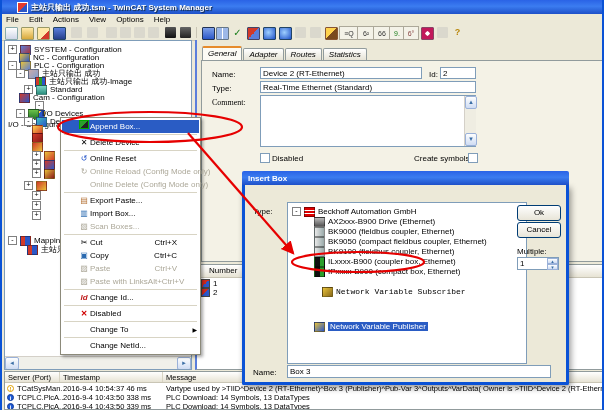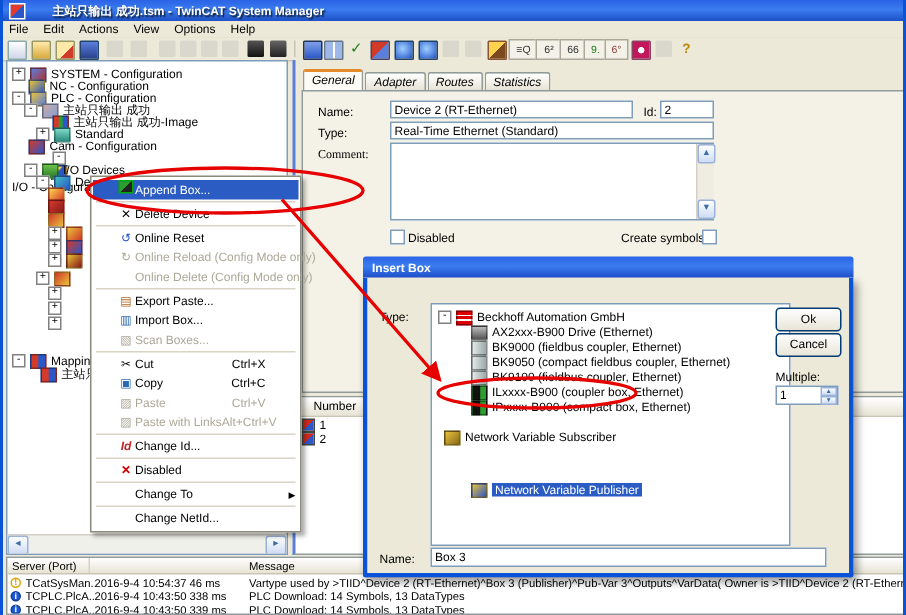--- a/index.html
+++ b/index.html
@@ -2,21 +2,21 @@
 <html><head>
 <meta charset="utf-8">
 <style>
   html,body{margin:0;padding:0;background:#9aa4b0;}
   #window{position:relative;width:604px;height:410px;background:#ece9d8;overflow:hidden;
           font-family:"Liberation Sans",sans-serif;font-size:8px;color:#000;
           border-left:2px solid #0a52d6;border-right:2px solid #0a52d6;box-sizing:border-box;}
   
   .titlebar{position:absolute;left:0;top:0;width:100%;height:14px;
             background:linear-gradient(180deg,#2a63e6 0%,#3b7cf0 45%,#1e50c8 100%);
-            display:flex;align-items:center;padding-left:4px;box-sizing:border-box;gap:15px;}
+            display:flex;align-items:center;padding-left:15px;box-sizing:border-box;}
   .titlebar .apptitle{color:#fff;font-weight:bold;font-size:8px;text-shadow:1px 1px 1px #123;white-space:nowrap;}
   .appicon{width:9px;height:9px;margin-right:3px;background:linear-gradient(135deg,#e23b2e 0 50%,#2b57c8 50% 100%);border:1px solid #fff;}
   
   .menubar{position:absolute;left:0;top:14px;width:100%;height:11px;background:#ece9d8;border-bottom:1px solid #d8d4c4;
            display:flex;align-items:center;gap:10px;padding-left:4px;}
   .menu-item{cursor:default;}
   .menu-item span:first-letter{text-decoration:underline;}
   
   .toolbar{position:absolute;left:0;top:25px;width:100%;height:15px;background:#ece9d8;border-bottom:1px solid #c9c5b5;}
   .tchip{position:absolute;top:2px;width:11px;height:11px;border-radius:1px;}
@@ -285,20 +285,21 @@
     </div>
     <div class="lvrow" style="left:2px;top:23px;">
       <span class="boxicon"></span>
       <span>2</span>
     </div>
   </div>
 
   <div class="logpanel">
     <div class="loghead">
       <span class="loghcell" style="left:0;width:55px;">Server (Port)</span>
+      <span class="loghcell" style="left:55px;width:103px;">Timestamp</span>
       <span class="loghcell" style="left:158px;width:440px;">Message</span>
     </div>
     <div class="logrow" style="left:0;top:12px;width:598px;">
       <span class="licon warn">!</span>
       <span class="lcol-s">TCatSysMan...</span>
       <span class="lcol-t">2016-9-4 10:54:37 46 ms</span>
       <span class="lcol-m">Vartype used by &gt;TIID^Device 2 (RT-Ethernet)^Box 3 (Publisher)^Pub-Var 3^Outputs^VarData( Owner is &gt;TIID^Device 2 (RT-Etherne</span>
     </div>
     <div class="logrow" style="left:0;top:21px;width:598px;">
       <span class="licon info">i</span>
@@ -426,21 +427,21 @@
         <span>ILxxxx-B900 (coupler box, Ethernet)</span>
       </div>
       <div class="drow" style="left:26px;top:64px;">
         <span class="dicon" style="background:linear-gradient(90deg,#111 60%,#2b9e2b 60%);"></span>
         <span>IPxxxx-B900 (compact box, Ethernet)</span>
       </div>
       <div class="drow" style="left:26px;top:74px;margin-top:45px;">
         <span class="dicon" style="background:linear-gradient(135deg,#e8c23a,#2b57c8);"></span>
         <span class="dhl">Network Variable Publisher</span>
       </div>
-      <div class="drow" style="left:8px;top:84px;">
+      <div class="drow" style="left:34px;top:84px;font-family:Liberation Mono, monospace;">
         <span class="dicon" style="background:linear-gradient(135deg,#e8c23a,#8a6a1a);"></span>
         <span>Network Variable Subscriber</span>
       </div>
     </div>
     <div class="xpbtn" style="left:272px;top:20px;">Ok</div>
     <div class="xpbtn" style="left:272px;top:37px;">Cancel</div>
     <span class="flabel" style="left:272px;top:62px;"><span>Multiple:</span></span>
     <div class="spin" style="left:272px;top:72px;">
       <span class="spinval">1</span>
       <span class="spinbtns">

